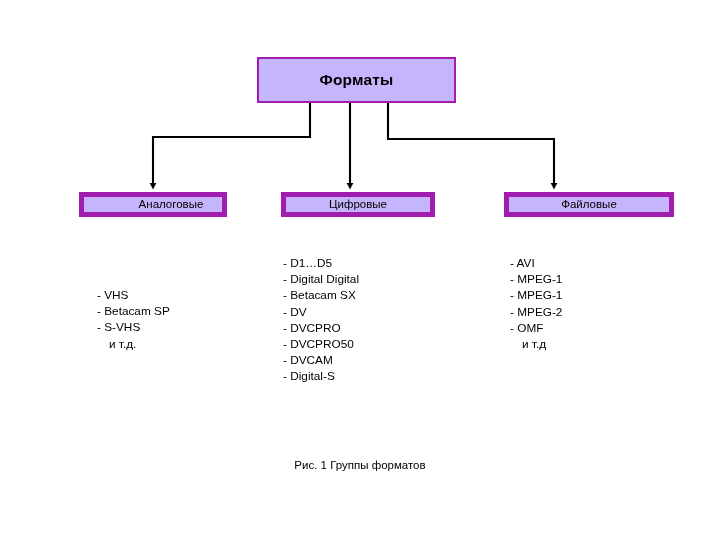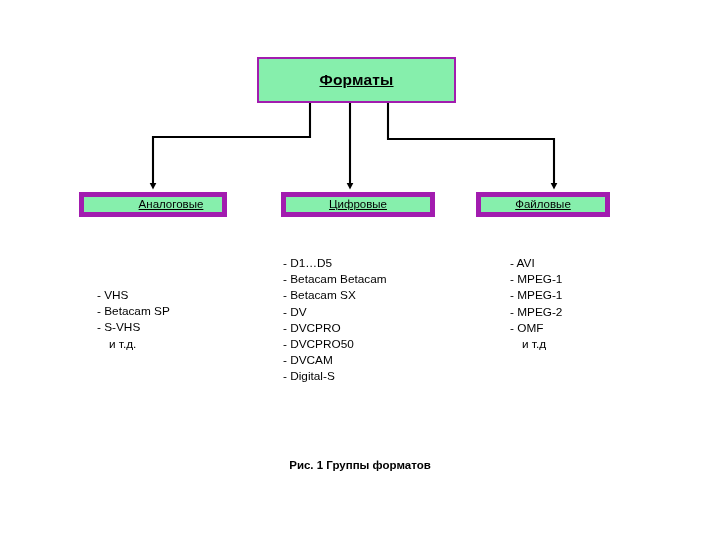--- a/index.html
+++ b/index.html
@@ -31,27 +31,26 @@
     top: 0;
     width: 720px;
     height: 540px;
     z-index: 1;
   }
 
   
   .node-box {
     position: absolute;
     box-sizing: border-box;
-    background: #86efac;
+    background: #c4b5fd;
     border: 5px solid #a21caf;
     display: flex;
     align-items: center;
     justify-content: center;
     z-index: 2;
-    text-decoration: underline;
   }
 
   #root-box {
     left: 257px;
     top: 57px;
     width: 199px;
     height: 46px;
     border-width: 2px;
   }
   #root-box .node-label {
@@ -67,23 +66,23 @@
     height: 25px;
     padding-left: 36px;
   }
   #box-digital {
     left: 281px;
     top: 192px;
     width: 154px;
     height: 25px;
   }
   #box-file {
-    left: 476px;
+    left: 504px;
     top: 192px;
-    width: 134px;
+    width: 170px;
     height: 25px;
   }
   .node-box .node-label {
     font-size: 11.5px;
     line-height: 1;
     white-space: nowrap;
   }
 
   
   .item-list {
@@ -115,21 +114,20 @@
 
   
   #caption {
     position: absolute;
     left: 0;
     top: 459px;
     width: 720px;
     text-align: center;
     font-size: 11.5px;
     z-index: 2;
-    font-weight: bold;
   }
 </style>
 </head>
 <body style="background: rgb(255, 255, 255); color: rgb(0, 0, 0);">
 
 <div id="canvas">
 
   <svg id="connectors" viewBox="0 0 720 540" width="720" height="540" xmlns="http://www.w3.org/2000/svg">
     <defs>
       <marker id="arrowhead" markerWidth="8" markerHeight="8" refX="3.2" refY="4" orient="auto" markerUnits="userSpaceOnUse">
@@ -162,21 +160,21 @@
 
   <div class="item-list" id="list-analog">
       <span class="item-line">-  VHS</span>
       <span class="item-line">-  Betacam SP</span>
       <span class="item-line">-  S-VHS</span>
       <span class="item-line indented">и т.д.</span>
     </div>
 
   <div class="item-list" id="list-digital">
       <span class="item-line">- D1…D5</span>
-      <span class="item-line">- Betacam Betacam</span>
+      <span class="item-line">- Digital Digital</span>
       <span class="item-line">- Betacam SX</span>
       <span class="item-line">- DV</span>
       <span class="item-line">- DVCPRO</span>
       <span class="item-line">- DVCPRO50</span>
       <span class="item-line">- DVCAM</span>
       <span class="item-line">- Digital-S</span>
     </div>
 
   <div class="item-list" id="list-file">
       <span class="item-line">- AVI</span>

